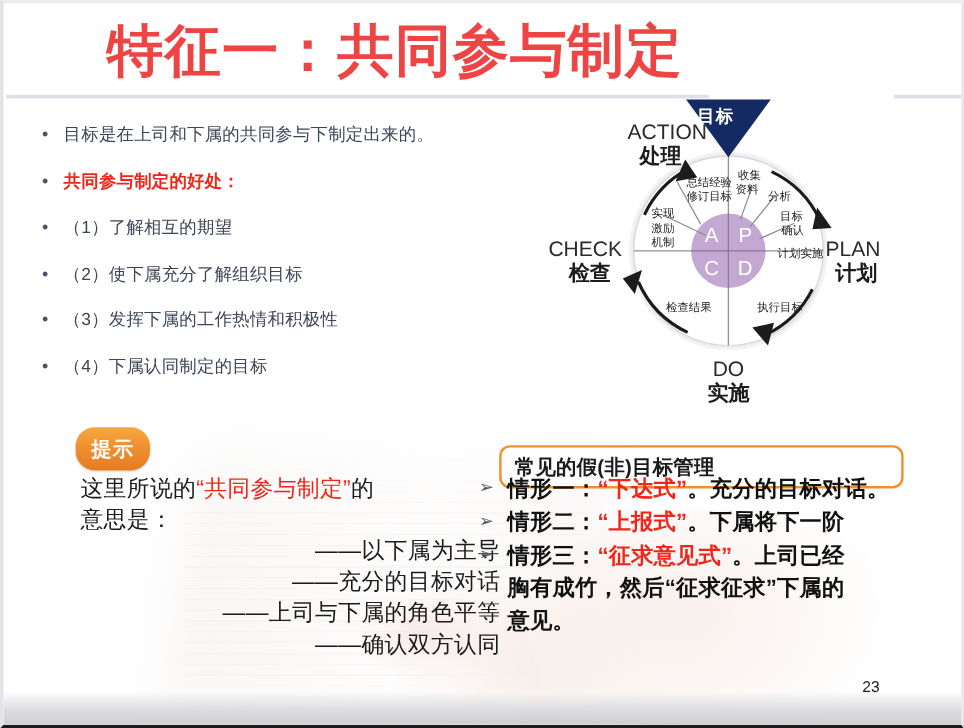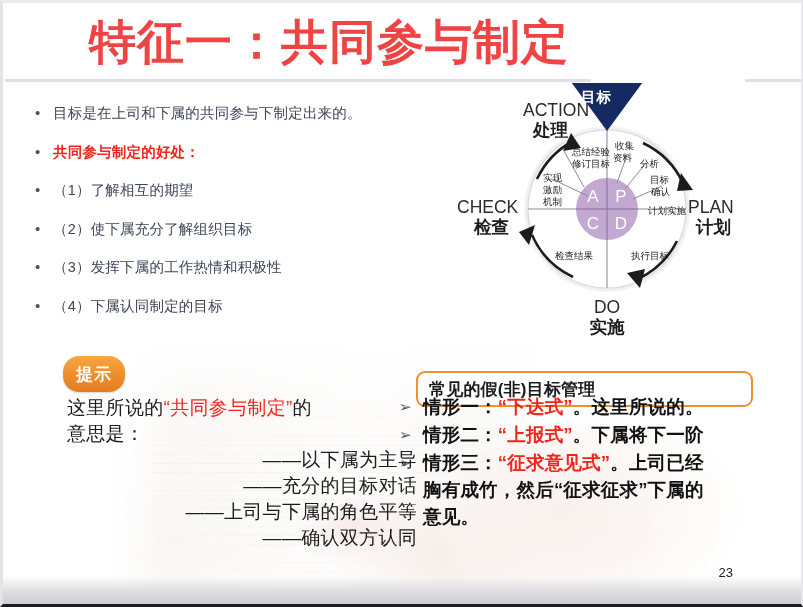--- a/index.html
+++ b/index.html
@@ -232,21 +232,21 @@
   </div>
 
   <div class="panel-head">
     <span>常见的假(非)目标管理</span>
   </div>
 
   <div class="cases">
     <div class="case-row">
       <span class="case-arrow">➢</span>
       <span class="case-text">
-        <span>情形一：</span><span class="red">“下达式”</span><span>。这里所说的。</span>
+        <span>情形一：</span><span class="red">“下达式”</span><span>。充分的目标对话。</span>
       </span>
     </div>
     <div class="case-row">
       <span class="case-arrow">➢</span>
       <span class="case-text">
         <span>情形二：</span><span class="red">“上报式”</span><span>。下属将下一阶</span><br>
       </span>
     </div>
     <div class="case-row">
       <span class="case-arrow">➢</span>

